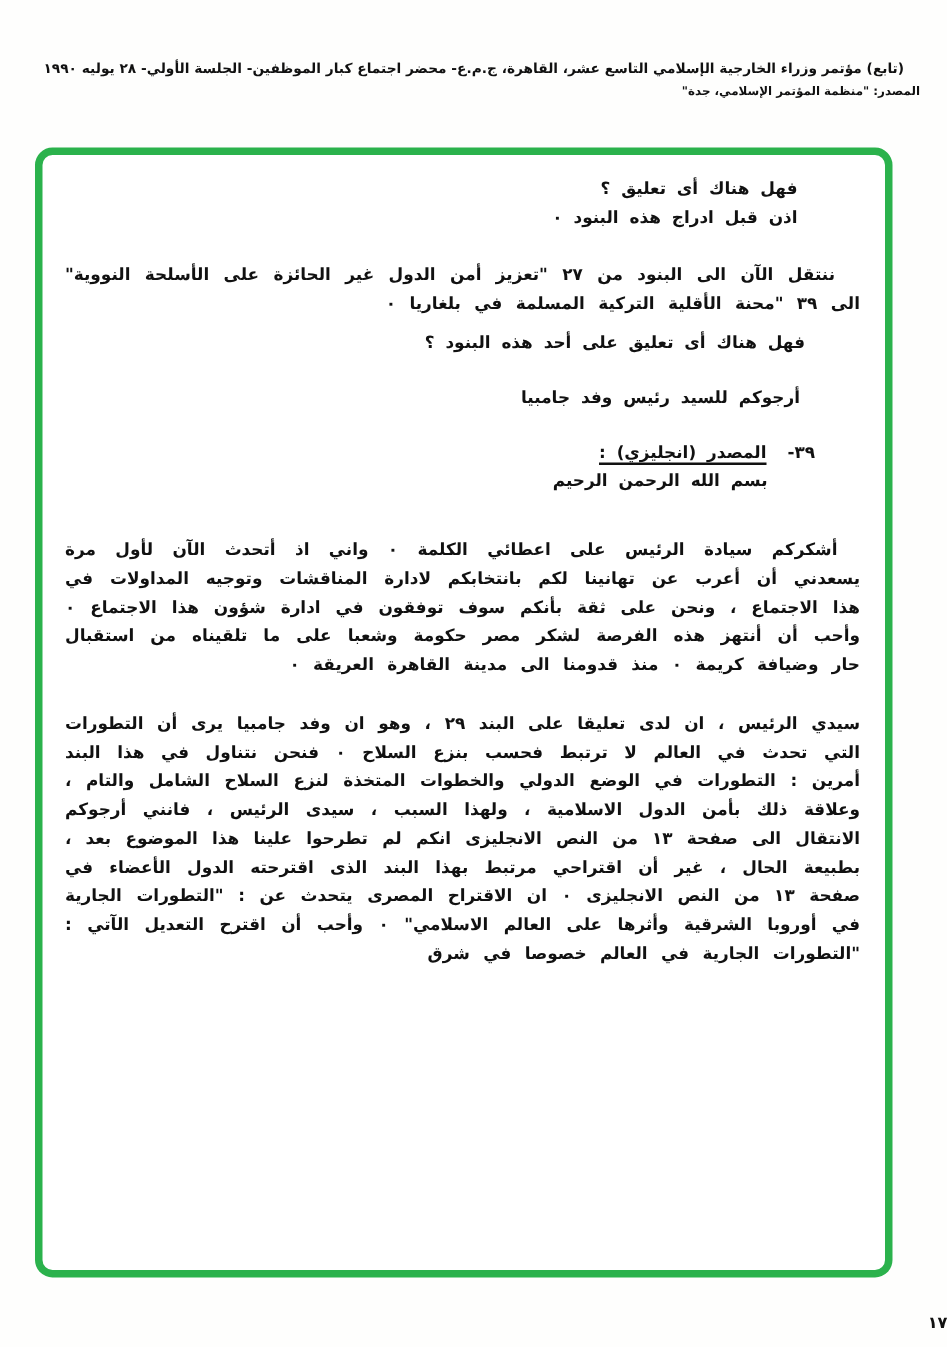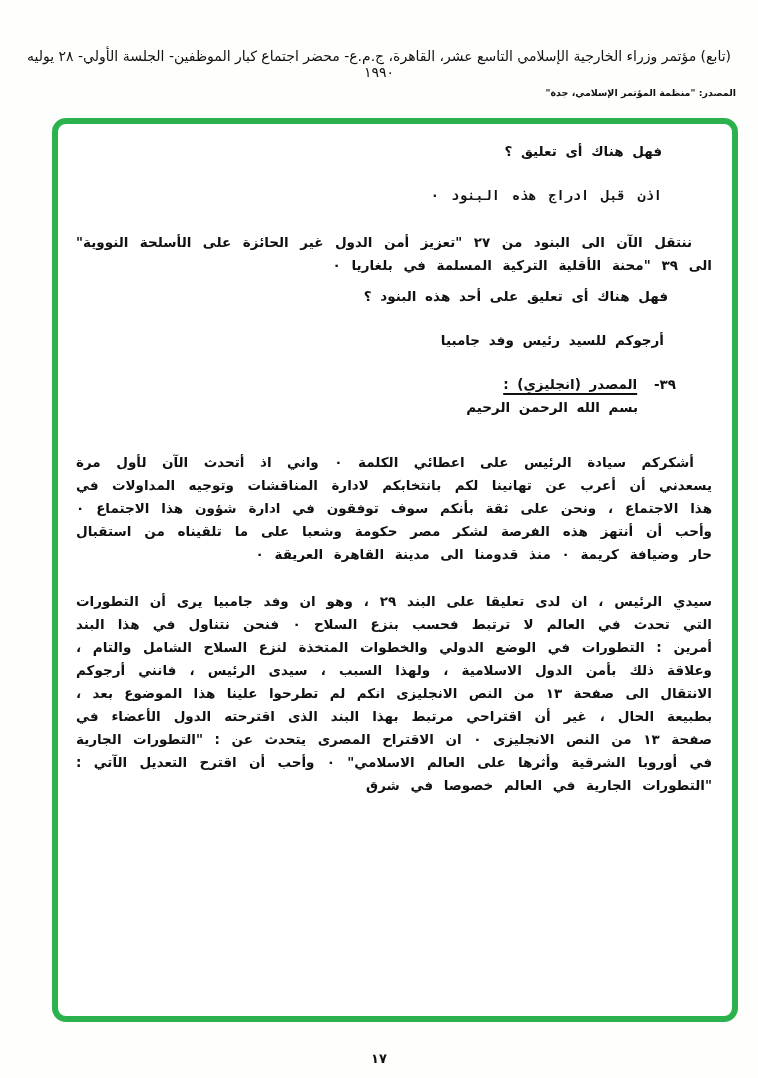--- a/index.html
+++ b/index.html
@@ -12,52 +12,52 @@
   .page {
     position: relative;
     width: 758px; height: 1078px;
     background: #fefefd;
     direction: rtl;
     overflow: hidden;
   }
   
   .header { padding-top: 48px; }
   .header-line1 {
-    font-size: 14px; font-weight: normal;
+    font-size: 11px; font-weight: bold;
     text-align: center;
     padding: 0 14px;
     letter-spacing: 0.2px;
   }
   .header-line2 {
     font-size: 9.5px; font-weight: bold;
     text-align: right;
     padding-right: 22px;
     margin-top: 7px;
   }
   
   .green-box {
     position: absolute;
-    top: 118px; right: 20px;
+    top: 118px; right: 44px;
     width: 686px; height: 904px;
     border: 6px solid #2bb24c;
     border-radius: 14px;
     padding: 16px 20px 10px 18px;
     background: #fff;
     overflow: hidden;
   }
   .line {
     font-size: 13.5px;
     font-weight: bold;
     line-height: 23px;
     word-spacing: 4px;
     white-space: normal;
   }
   .q1      { margin-top: 0;  padding-right: 50px; }
   .a1      { margin-top: 20px; padding-right: 52px; }
-  .l2      { margin-top: 22px; padding-right: 50px; font-family: Liberation Mono, monospace; }
+  .l2      { padding-right: 50px; }
   .para    {
     margin-top: 23px;
     text-align: justify;
     word-spacing: 6px;
     letter-spacing: 0.5px;
   }
   .p1      { text-indent: 20px; }
   .q2      { margin-top: 8px; padding-right: 44px; }
   .l3      { margin-top: 21px; padding-right: 48px; }
   .heading { margin-top: 21px; padding-right: 36px; }
@@ -67,21 +67,21 @@
     text-decoration-thickness: 1.5px;
     margin-right: 8px;
   }
   .basmala { margin-top: 0; padding-right: 74px; }
   .p2      { margin-top: 32px; text-indent: 18px; }
   .p3      { margin-top: 24px; }
   
   .footer {
     position: absolute;
     left: 0; right: 0; bottom: 12px;
-    text-align: center;
+    text-align: right;
     font-size: 13px; font-weight: bold;
     direction: rtl;
   }
 </style>
 </head>
 <body>
 
 <div class="page">
 
   <div class="header">

